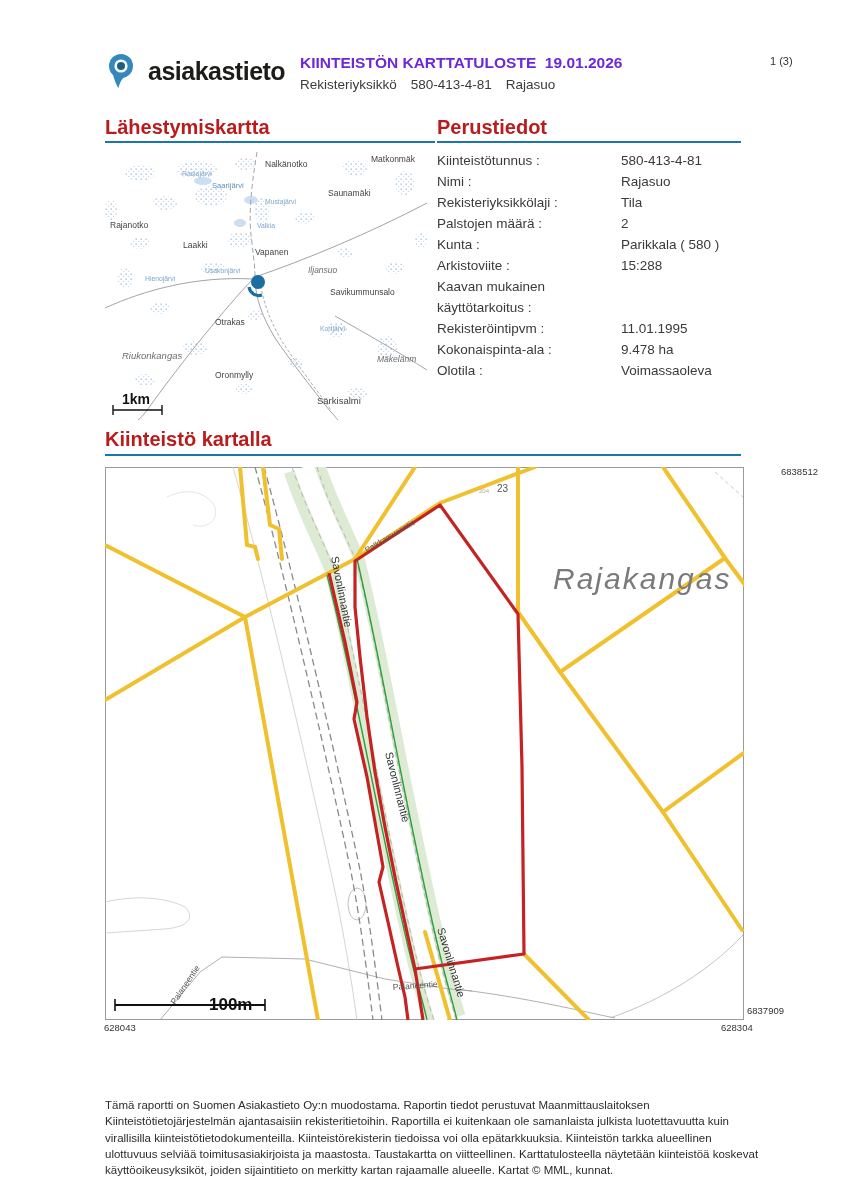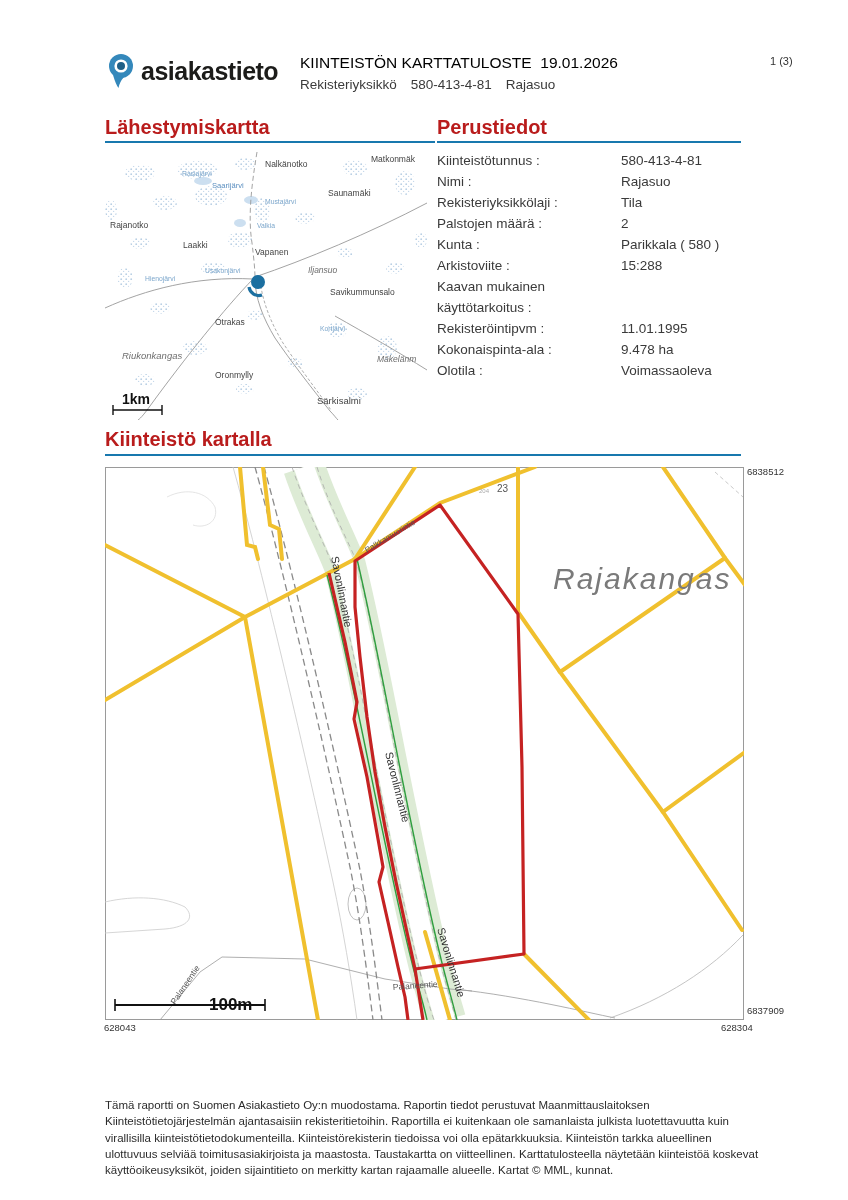--- a/index.html
+++ b/index.html
@@ -1,22 +1,22 @@
 <!DOCTYPE html>
 <html><head>
 <meta charset="utf-8">
 <style>
   html,body{margin:0;padding:0;background:#fff;}
   .page{position:relative;width:848px;height:1200px;background:#fff;overflow:hidden;
         font-family:"Liberation Sans",sans-serif;color:#333;}
   .abs{position:absolute;}
   
-  .logo{left:106px;top:52px;display:flex;align-items:center;gap:3px;}
+  .logo{left:106px;top:52px;display:flex;align-items:center;gap:10px;}
   .logo-text{font-size:25px;font-weight:600;color:#1c1c1a;letter-spacing:-0.5px;}
-  .doc-title{left:300px;top:54px;font-size:15.5px;font-weight:normal;color:#000000;}
+  .doc-title{left:300px;top:54px;font-size:15.5px;font-weight:bold;color:#6d28d9;}
   .doc-sub{left:300px;top:77px;font-size:13.5px;color:#3a3a3a;}
   .doc-sub span{margin-right:14px;}
   .page-no{left:770px;top:55px;font-size:11px;color:#333;}
   
   .sec-h{font-size:20px;font-weight:bold;color:#b91c1c;}
   .sec-rule{height:2px;background:#1878ae;}
   
   .info-row{display:flex;line-height:21px;font-size:13.5px;color:#3a3a3a;gap:29px;}
   .info-label{width:155px;flex:0 0 155px;}
   .info-value{flex:1;}
@@ -252,20 +252,20 @@
       <text transform="translate(288,523) rotate(-4)" font-size="8.5" fill="#555">Palaneentie</text>
     </g>
     <g>
       <text x="104" y="543" font-size="17" font-weight="bold" fill="#111">100m</text>
       <line x1="10" y1="538" x2="160" y2="538" stroke="#111" stroke-width="2"></line>
       <line x1="10" y1="532" x2="10" y2="544" stroke="#111" stroke-width="1.6"></line>
       <line x1="160" y1="532" x2="160" y2="544" stroke="#111" stroke-width="1.6"></line>
     </g>
   </svg>
 
-  <div class="abs coord" style="left:747px;top:466px;">6838512</div>
+  <div class="abs coord" style="left:781px;top:466px;">6838512</div>
   <div class="abs coord" style="left:747px;top:1005px;">6837909</div>
   <div class="abs coord" style="left:104px;top:1022px;">628043</div>
   <div class="abs coord" style="left:705px;top:1022px;margin-left:16px;">628304</div>
 
   <div class="abs footer">Tämä raportti on Suomen Asiakastieto Oy:n muodostama. Raportin tiedot perustuvat Maanmittauslaitoksen Kiinteistötietojärjestelmän ajantasaisiin rekisteritietoihin. Raportilla ei kuitenkaan ole samanlaista julkista luotettavuutta kuin virallisilla kiinteistötietodokumenteilla. Kiinteistörekisterin tiedoissa voi olla epätarkkuuksia. Kiinteistön tarkka alueellinen ulottuvuus selviää toimitusasiakirjoista ja maastosta. Taustakartta on viitteellinen. Karttatulosteella näytetään kiinteistöä koskevat käyttöoikeusyksiköt, joiden sijaintitieto on merkitty kartan rajaamalle alueelle. Kartat © MML, kunnat.</div>
 
 </div>
 
 </body></html>

